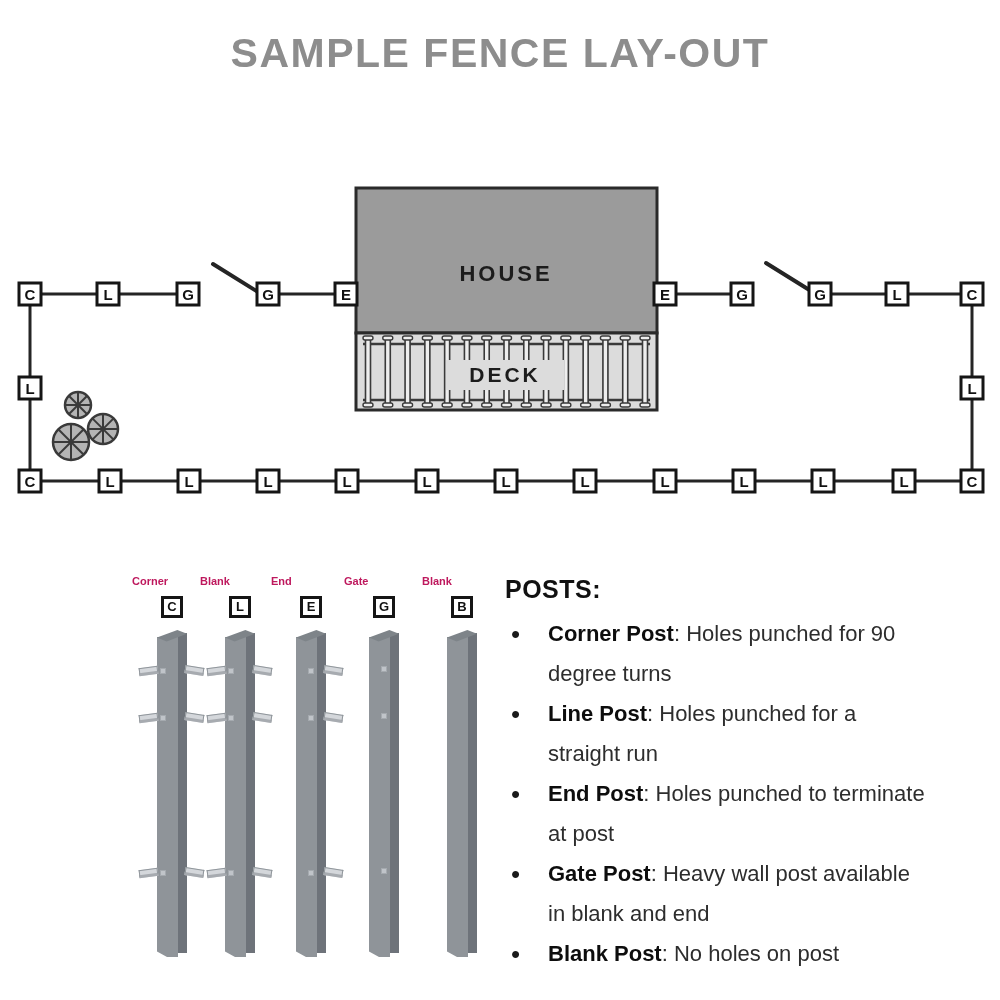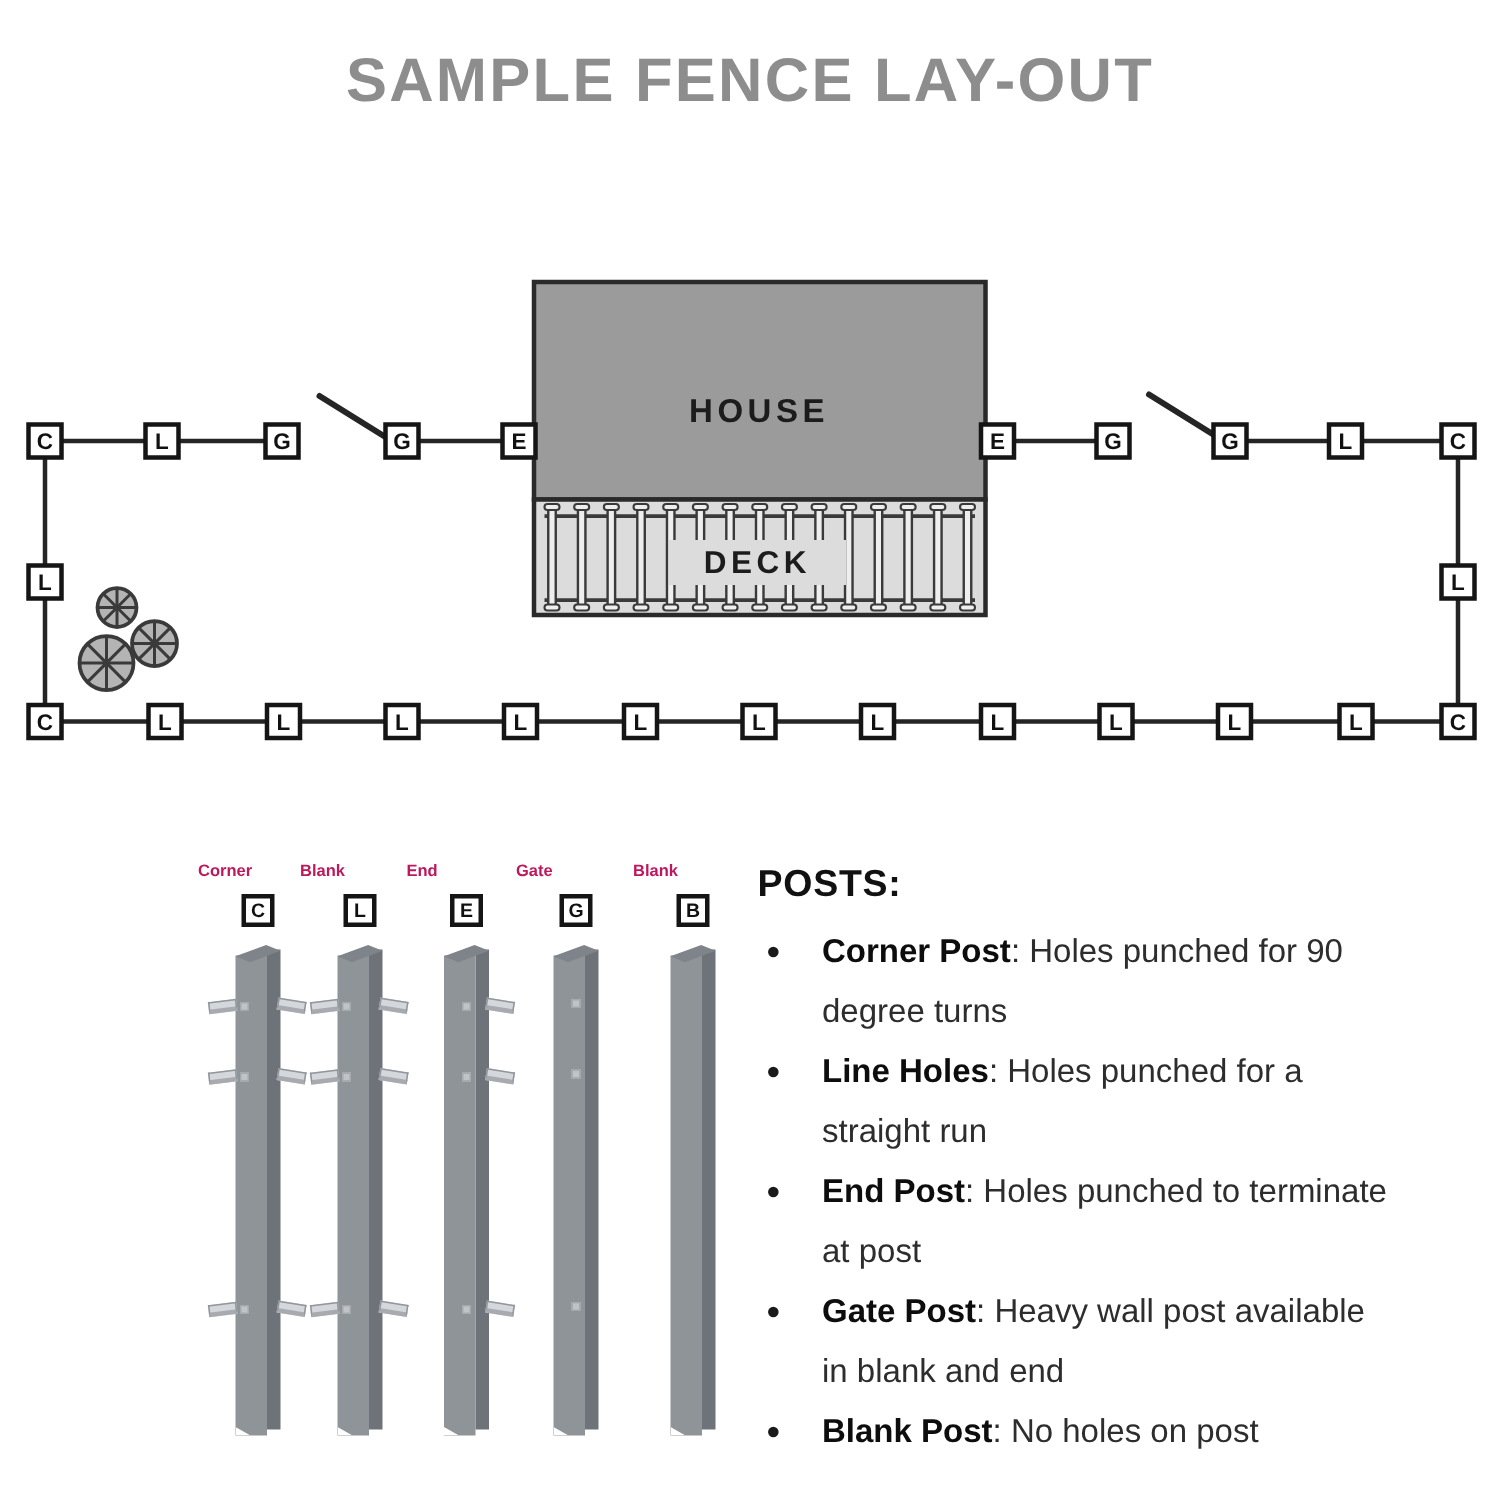--- a/index.html
+++ b/index.html
@@ -354,20 +354,20 @@
         <div class="face-front"></div>
         <div class="face-top"></div>
         <div class="bevel"></div>
       </div>
   </div>
 
   <div class="legend">
     <div class="legend-title">POSTS:</div>
     <ul class="legend-list">
       <li class="legend-item"><span class="legend-term">Corner Post</span><span>: Holes punched for 90 degree turns</span></li>
-      <li class="legend-item"><span class="legend-term">Line Holes</span><span>: Holes punched for a straight run</span></li>
+      <li class="legend-item"><span class="legend-term">Line Post</span><span>: Holes punched for a straight run</span></li>
       <li class="legend-item"><span class="legend-term">End Post</span><span>: Holes punched to terminate at post</span></li>
       <li class="legend-item"><span class="legend-term">Gate Post</span><span>: Heavy wall post available in blank and end</span></li>
       <li class="legend-item"><span class="legend-term">Blank Post</span><span>: No holes on post</span></li>
     </ul>
   </div>
 
 </div>
 
 </body></html>

